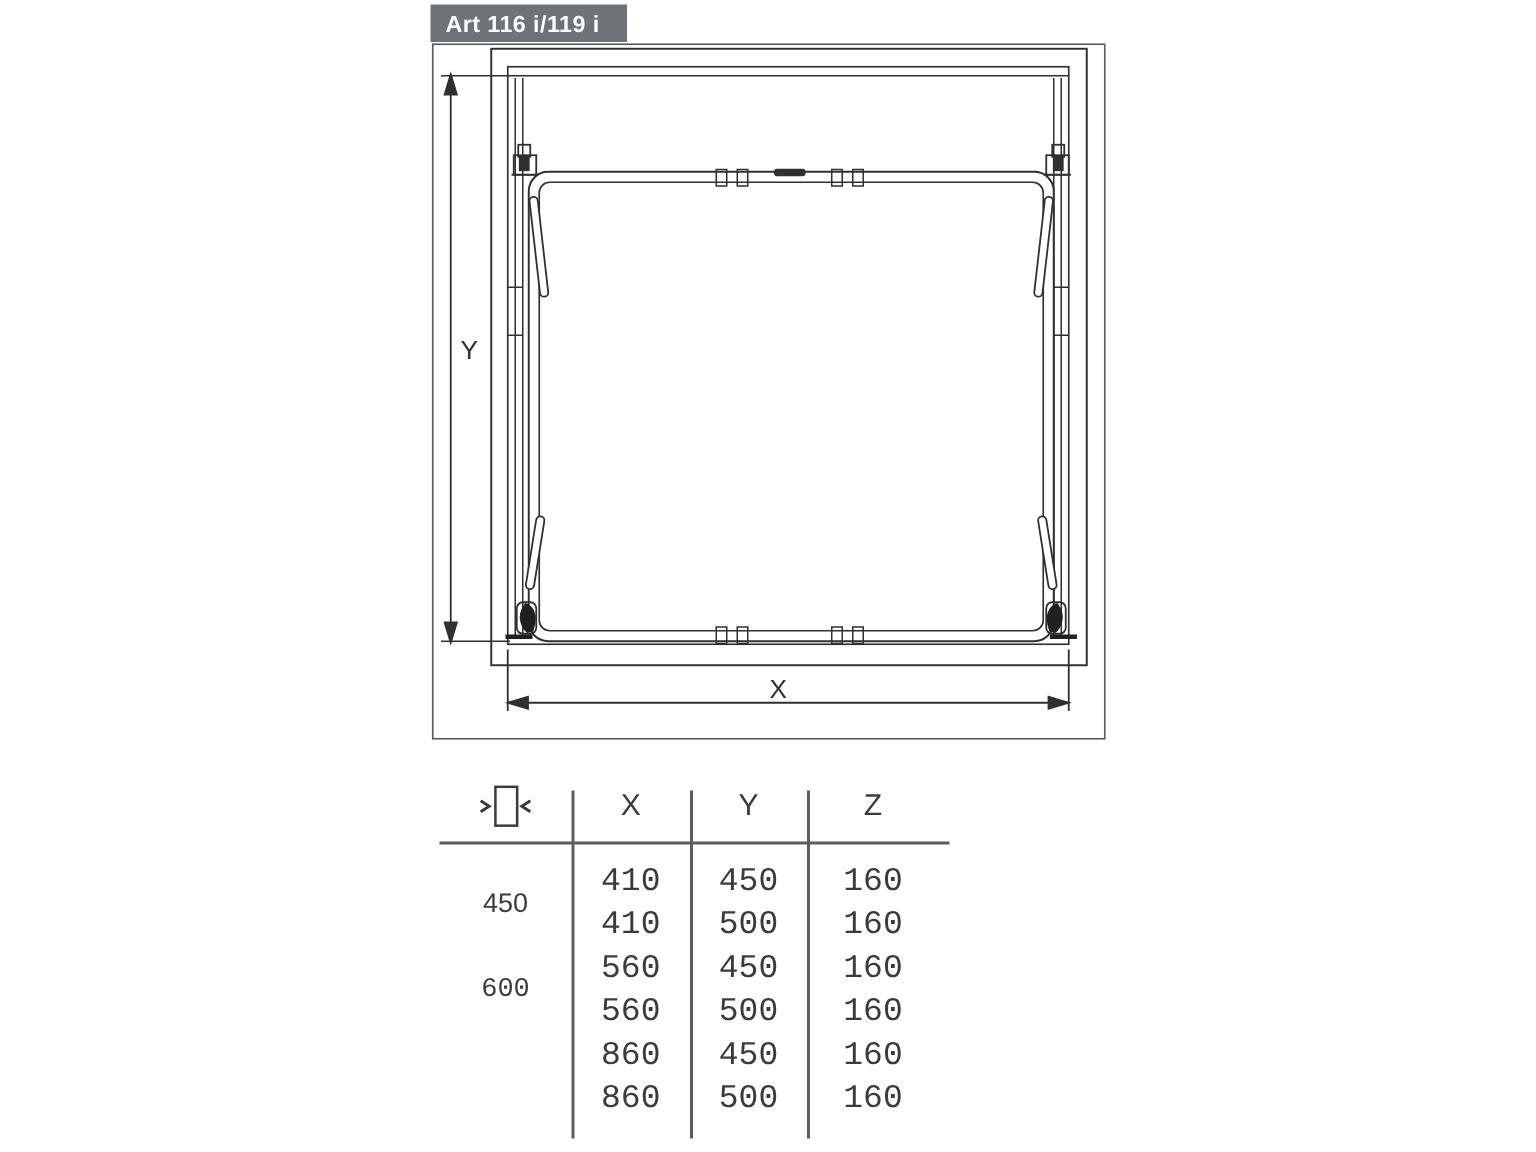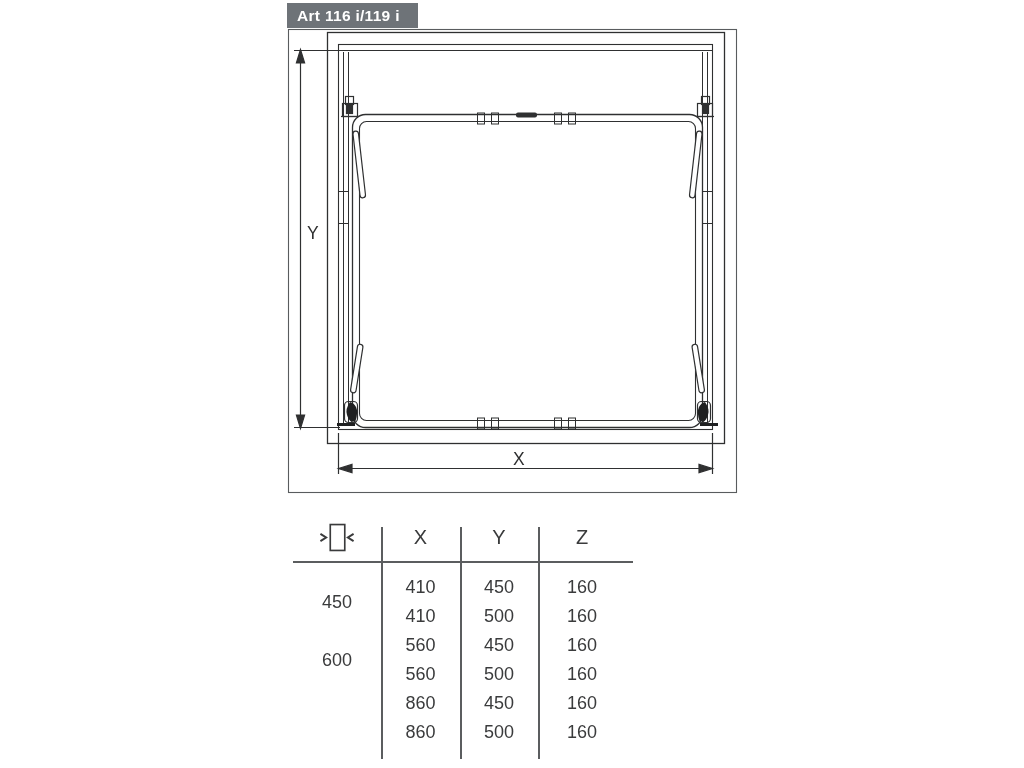--- a/index.html
+++ b/index.html
@@ -9,21 +9,21 @@
   .titletext{font-size:15.5px;font-weight:700;fill:#ffffff;letter-spacing:.3px;}
   .dimlabel{font-size:17.5px;fill:#2f3031;font-weight:400;}
   
   .dim-table{position:absolute;left:293px;top:515px;width:345px;height:248px;color:#3a3b3c;}
   .vline{position:absolute;top:12px;width:2px;height:232px;background:#5b5d5f;}
   .hline{position:absolute;top:46px;left:0;width:340px;height:2px;background:#5b5d5f;}
   .hcell{position:absolute;top:0;height:44px;display:flex;align-items:center;justify-content:center;
          font-size:20px;}
   .icell{position:absolute;top:0;height:44px;display:flex;align-items:center;justify-content:center;}
   .cell{position:absolute;height:29px;display:flex;align-items:center;justify-content:center;
-        font-size:18px;}
+        font-size:22px;font-family:Liberation Mono, monospace;}
   .gcell{position:absolute;left:0;width:88px;height:58px;display:flex;align-items:center;justify-content:center;
         font-size:18px;}
 </style>
 </head>
 <body>
 
 <div id="stage">
 
   
   <svg width="1024" height="506" viewBox="0 0 1024 506">
@@ -106,21 +106,21 @@
         <path d="M3,10.5 l5.5,3.5 l-5.5,3.5" stroke-width="1.9"></path>
         <rect x="12.5" y="1.5" width="14" height="25" stroke-width="1.6"></rect>
         <path d="M35,10.5 l-5.5,3.5 l5.5,3.5" stroke-width="1.9"></path>
       </svg>
     </div>
     <div class="hcell" style="left:88px;width:79px;">X</div>
     <div class="hcell" style="left:167px;width:78px;">Y</div>
     <div class="hcell" style="left:245px;width:88px;">Z</div>
 
     <div class="gcell" style="top:58px;">450</div>
-    <div class="gcell" style="top:116px;">600</div>
+    <div class="gcell" style="top:116px;font-family:Liberation Mono, monospace;">600</div>
 
     <div class="cell" style="top:58px;left:88px;width:79px;">410</div>
     <div class="cell" style="top:58px;left:167px;width:78px;">450</div>
     <div class="cell" style="top:58px;left:245px;width:88px;">160</div>
 
     <div class="cell" style="top:87px;left:88px;width:79px;">410</div>
     <div class="cell" style="top:87px;left:167px;width:78px;">500</div>
     <div class="cell" style="top:87px;left:245px;width:88px;">160</div>
 
     <div class="cell" style="top:116px;left:88px;width:79px;">560</div>

